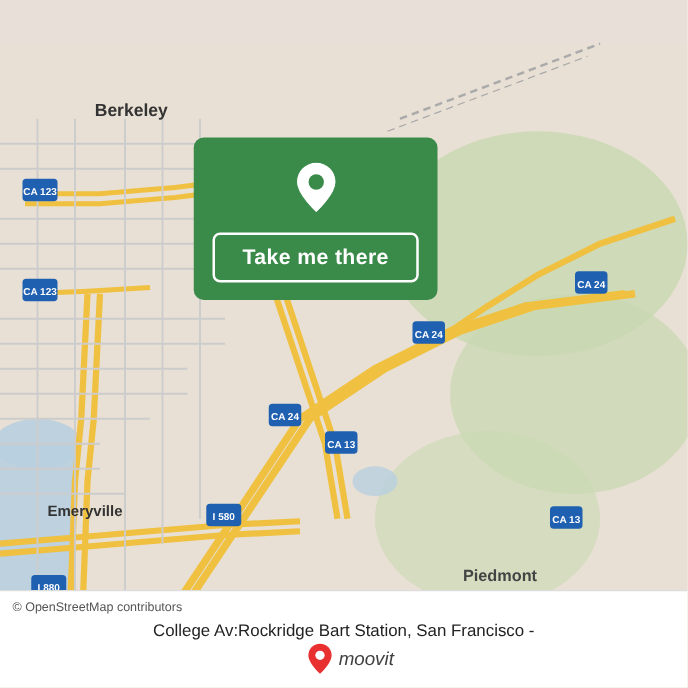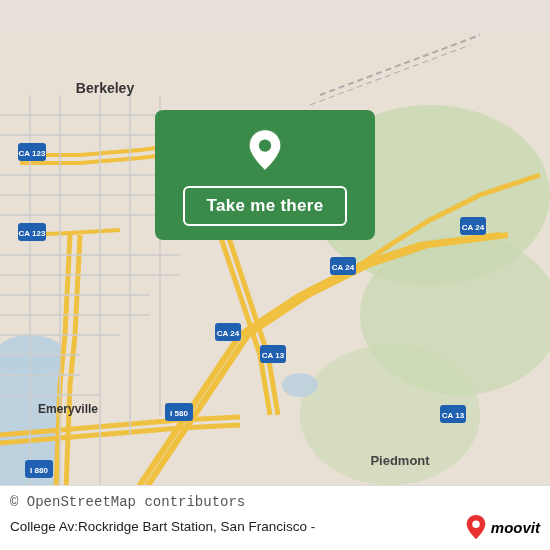--- a/index.html
+++ b/index.html
@@ -23,21 +23,21 @@
       position: absolute;
       top: 0; left: 0;
       width: 100%; height: 100%;
     }
 
     
     #location-panel {
       position: absolute;
       top: 110px;
       left: 155px;
-      width: 220px;
+      width: 195px;
       background-color: #3a8a4a;
       border-radius: 8px;
       display: flex;
       flex-direction: column;
       align-items: center;
       padding: 18px 20px 14px 20px;
       z-index: 10;
     }
 
     #location-pin {
@@ -65,30 +65,30 @@
       bottom: 0;
       left: 0;
       width: 100%;
       background: #fff;
       padding: 8px 10px 10px 10px;
       z-index: 10;
       border-top: 1px solid #ddd;
     }
 
     #attribution {
-      font-size: 14px;
+      font-size: 10px;
       color: #555;
       margin-bottom: 4px;
-      font-family: Liberation Mono, monospace;
     }
 
     #location-info {
       display: flex;
       align-items: center;
       justify-content: space-between;
+      flex-direction: column;
     }
 
     #location-text {
       font-size: 13.5px;
       font-weight: 500;
       color: #222;
       flex: 1;
       line-height: 1.35;
     }
 
@@ -99,22 +99,22 @@
       margin-left: 10px;
     }
 
     #moovit-pin {
       width: 22px;
       height: 26px;
     }
 
     #moovit-text {
       font-size: 15px;
-      font-weight: 700;
-      color: #000000;
+      font-weight: 400;
+      color: #404040;
       font-style: italic;
     }
   </style>
 </head>
 <body>
 
 <div id="map-container">
 
   <svg id="map-svg" viewBox="0 0 550 480" xmlns="http://www.w3.org/2000/svg">
 

